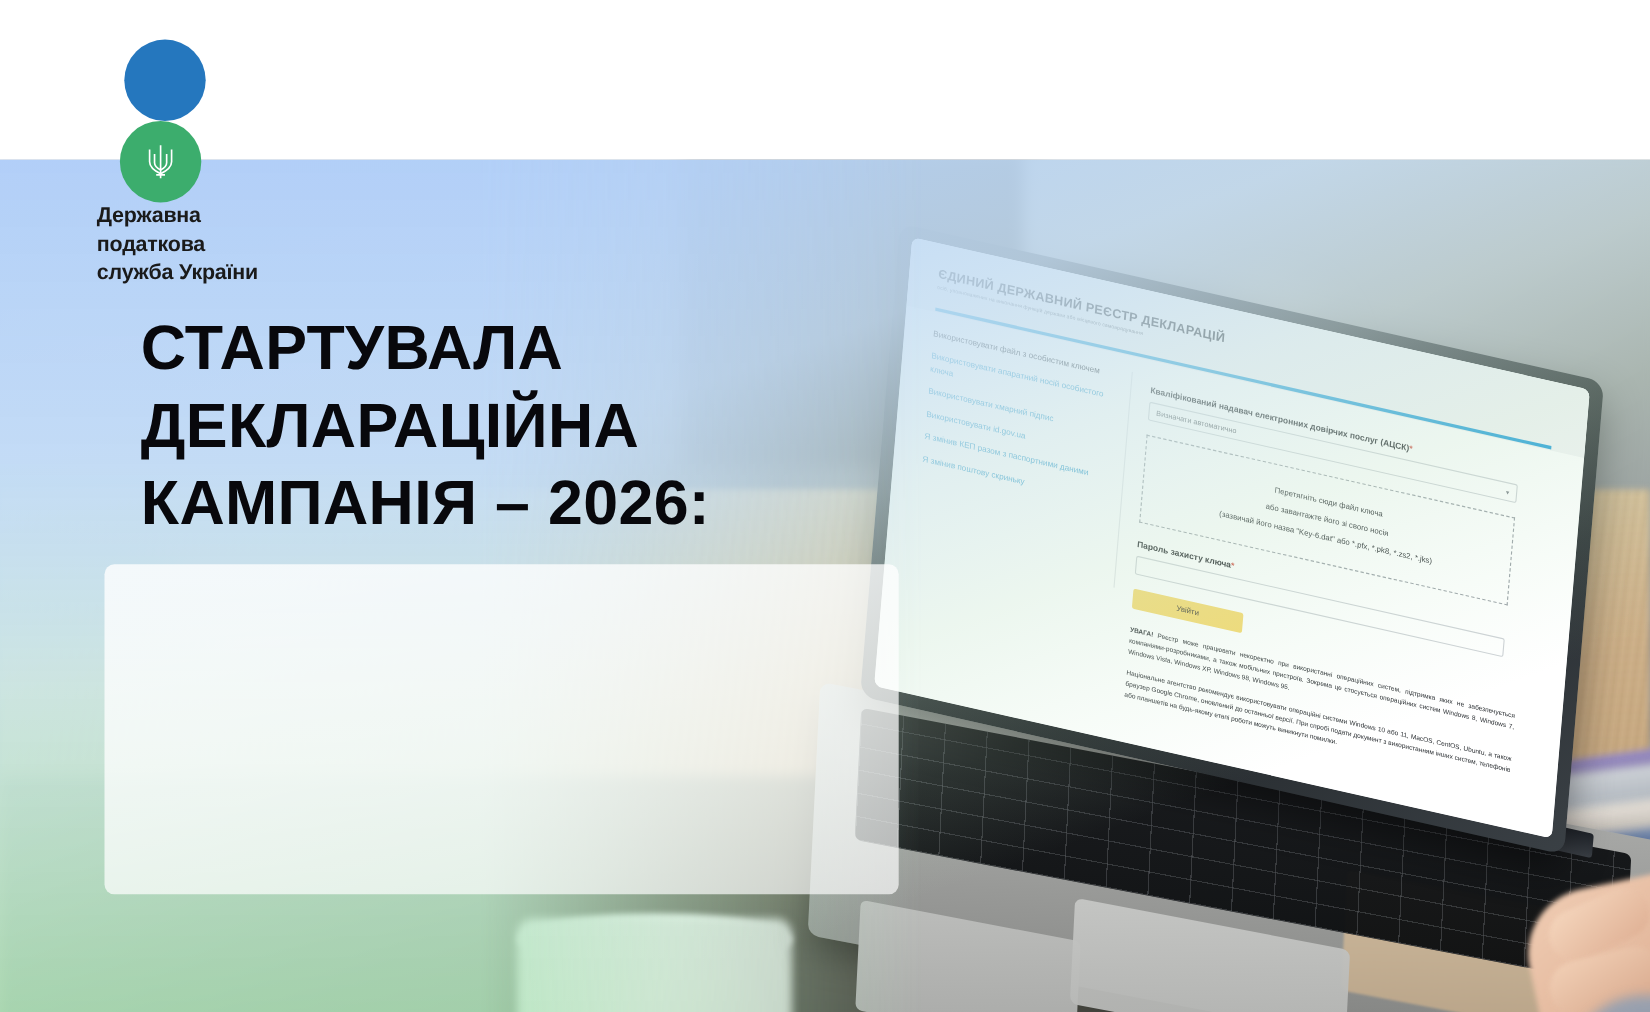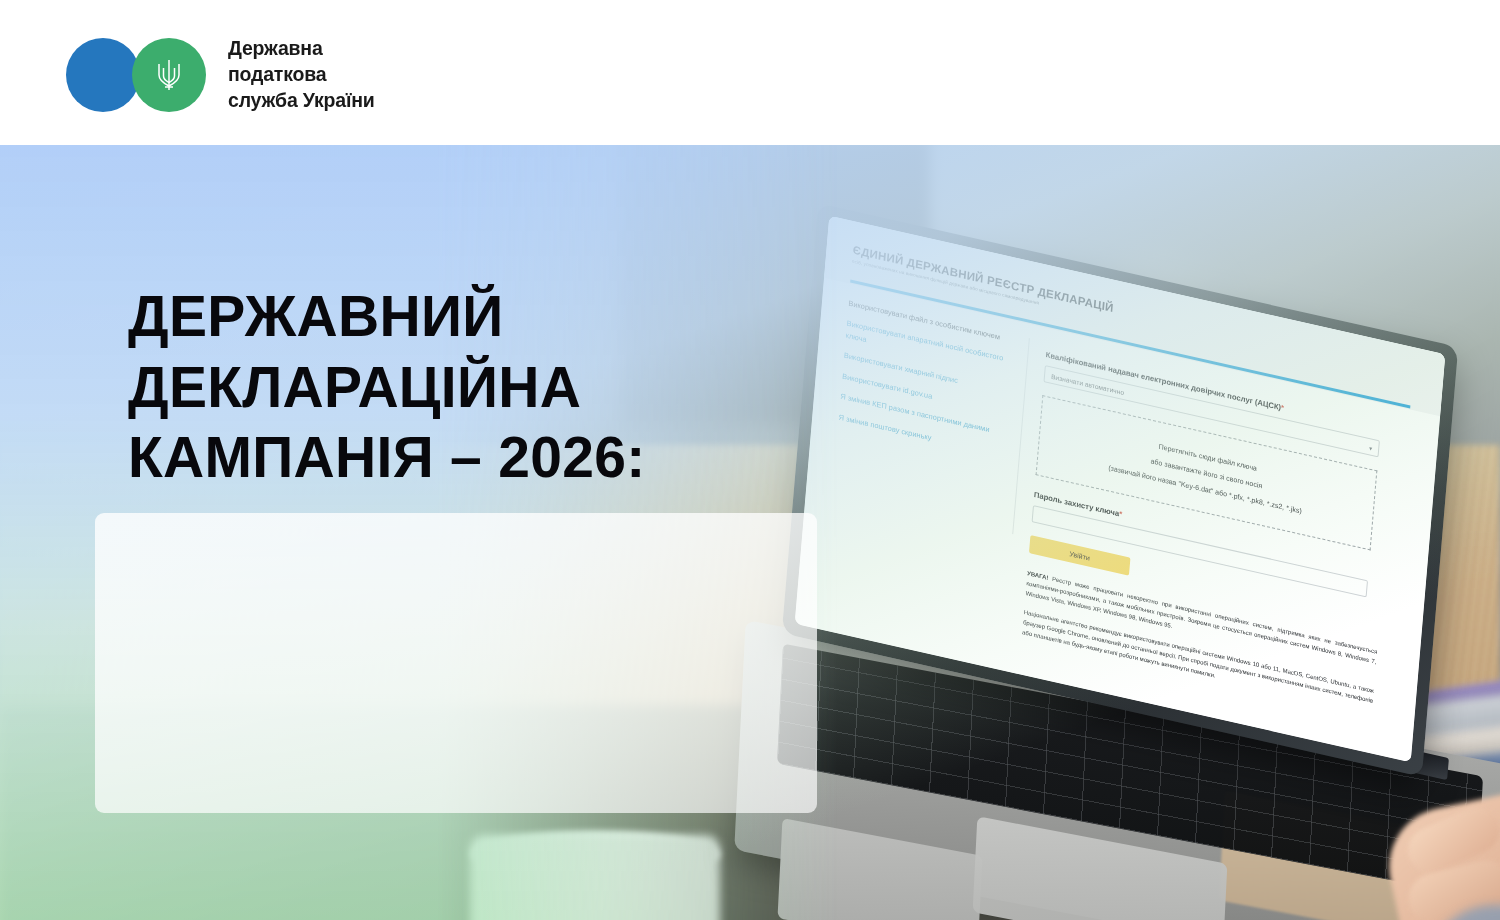--- a/index.html
+++ b/index.html
@@ -2,21 +2,21 @@
 <html><head>
 <meta charset="utf-8">
 <style>
   html,body{margin:0;padding:0;background:#fff;}
   body{font-family:"Liberation Sans","DejaVu Sans",sans-serif;}
 
   #stage{position:relative;width:1500px;height:920px;overflow:hidden;background:#fff;}
 
   
   .header{position:absolute;left:0;top:0;width:1500px;height:145px;background:#ffffff;z-index:40;}
-  .logo-wrap{position:absolute;left:66px;top:36px;display:flex;align-items:center;}
+  .logo-wrap{position:absolute;left:66px;top:36px;display:flex;align-items:center;flex-direction:column;}
   .circle-blue{width:74px;height:74px;border-radius:50%;background:#2577be;}
   .circle-green{width:74px;height:74px;border-radius:50%;background:#3cad6d;margin-left:-8px;
                 display:flex;align-items:center;justify-content:center;position:relative;}
   .trident{width:30px;height:38px;}
   .logo-text{margin-left:22px;font-size:19.5px;font-weight:bold;line-height:1.33;color:#1a1a1a;
              letter-spacing:-0.2px;white-space:pre-line;}
 
   
   .photo{position:absolute;left:0;top:145px;width:1500px;height:775px;overflow:hidden;background:#8d8f91;}
 
@@ -271,18 +271,18 @@
 
     <div class="hand"></div>
     <div class="finger1"></div>
     <div class="finger2"></div>
     <div class="sleeve"></div>
   </div>
 
   <div class="tint"></div>
   <div class="tint2"></div>
 
-  <div class="headline">ДЕРЖАВНИЙ
+  <div class="headline">СТАРТУВАЛА
 ДЕКЛАРАЦІЙНА
 КАМПАНІЯ – 2026:</div>
   <div class="sub-panel"></div>
 
 </div>
 
 </body></html>

